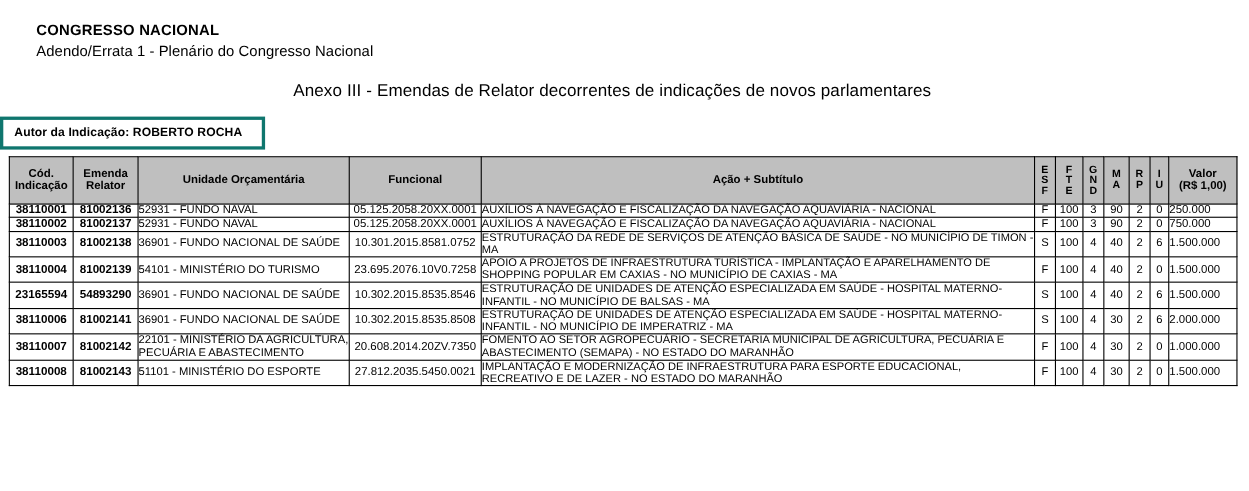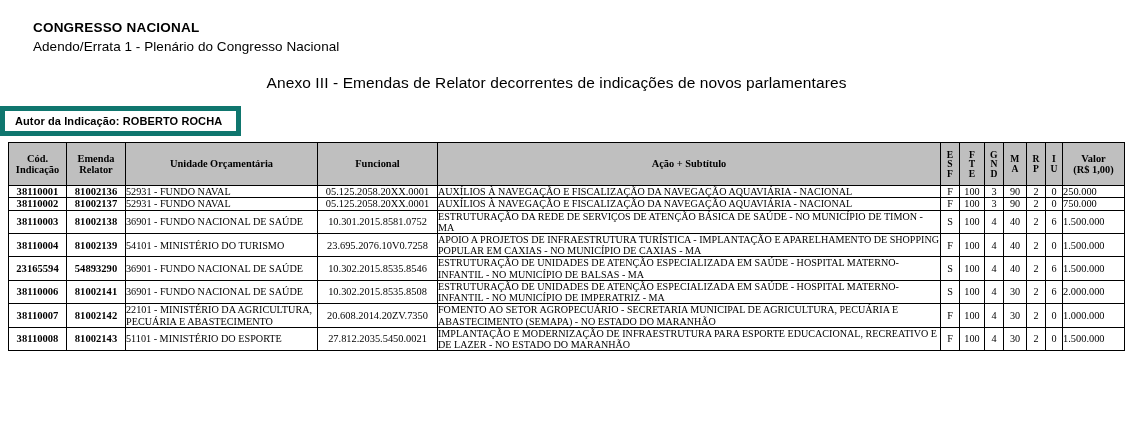--- a/index.html
+++ b/index.html
@@ -48,21 +48,21 @@
     margin-top: 14px;
     height: 34px;
   }
   .author-box {
     position: absolute;
     left: 0px;
     top: 0px;
     width: 241px;
     height: 30px;
     box-sizing: border-box;
-    border: 5px solid #0f766e;
+    border: 3px solid #0f766e;
     background: #ffffff;
     display: flex;
     align-items: center;
   }
   .author-text {
     font-size: 11px;
     font-weight: bold;
     padding-left: 10px;
     letter-spacing: .1px;
     white-space: nowrap;
@@ -71,21 +71,20 @@
   
   .table-wrap {
     padding: 0 8px 0 8px;
     margin-top: 2px;
   }
   table.grid {
     border-collapse: collapse;
     width: 910px;
     table-layout: fixed;
     border: 1.6px solid #000;
-    font-family: Liberation Serif, serif;
   }
   table.grid th,
   table.grid td {
     border: 1.1px solid #000;
     padding: 0;
     vertical-align: middle;
   }
   thead th {
     background: #bfbfbf;
     height: 42px;

